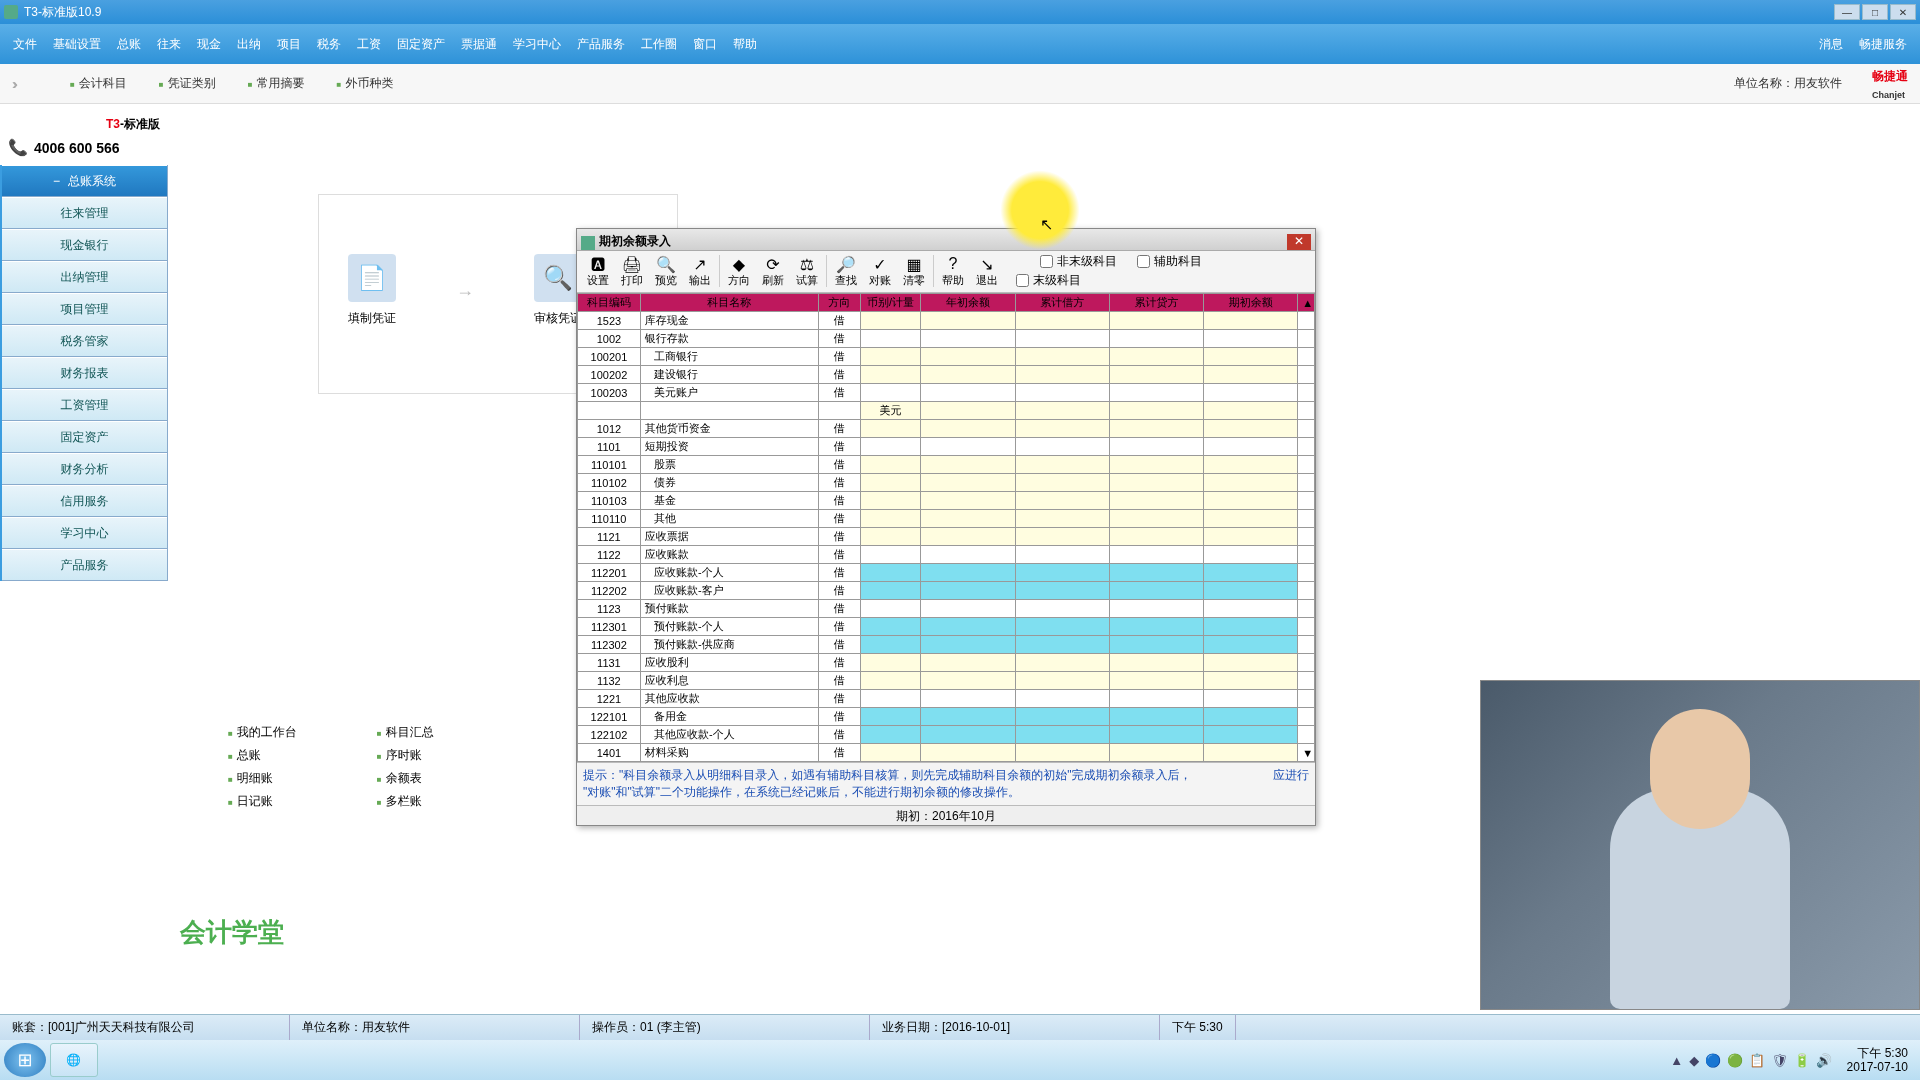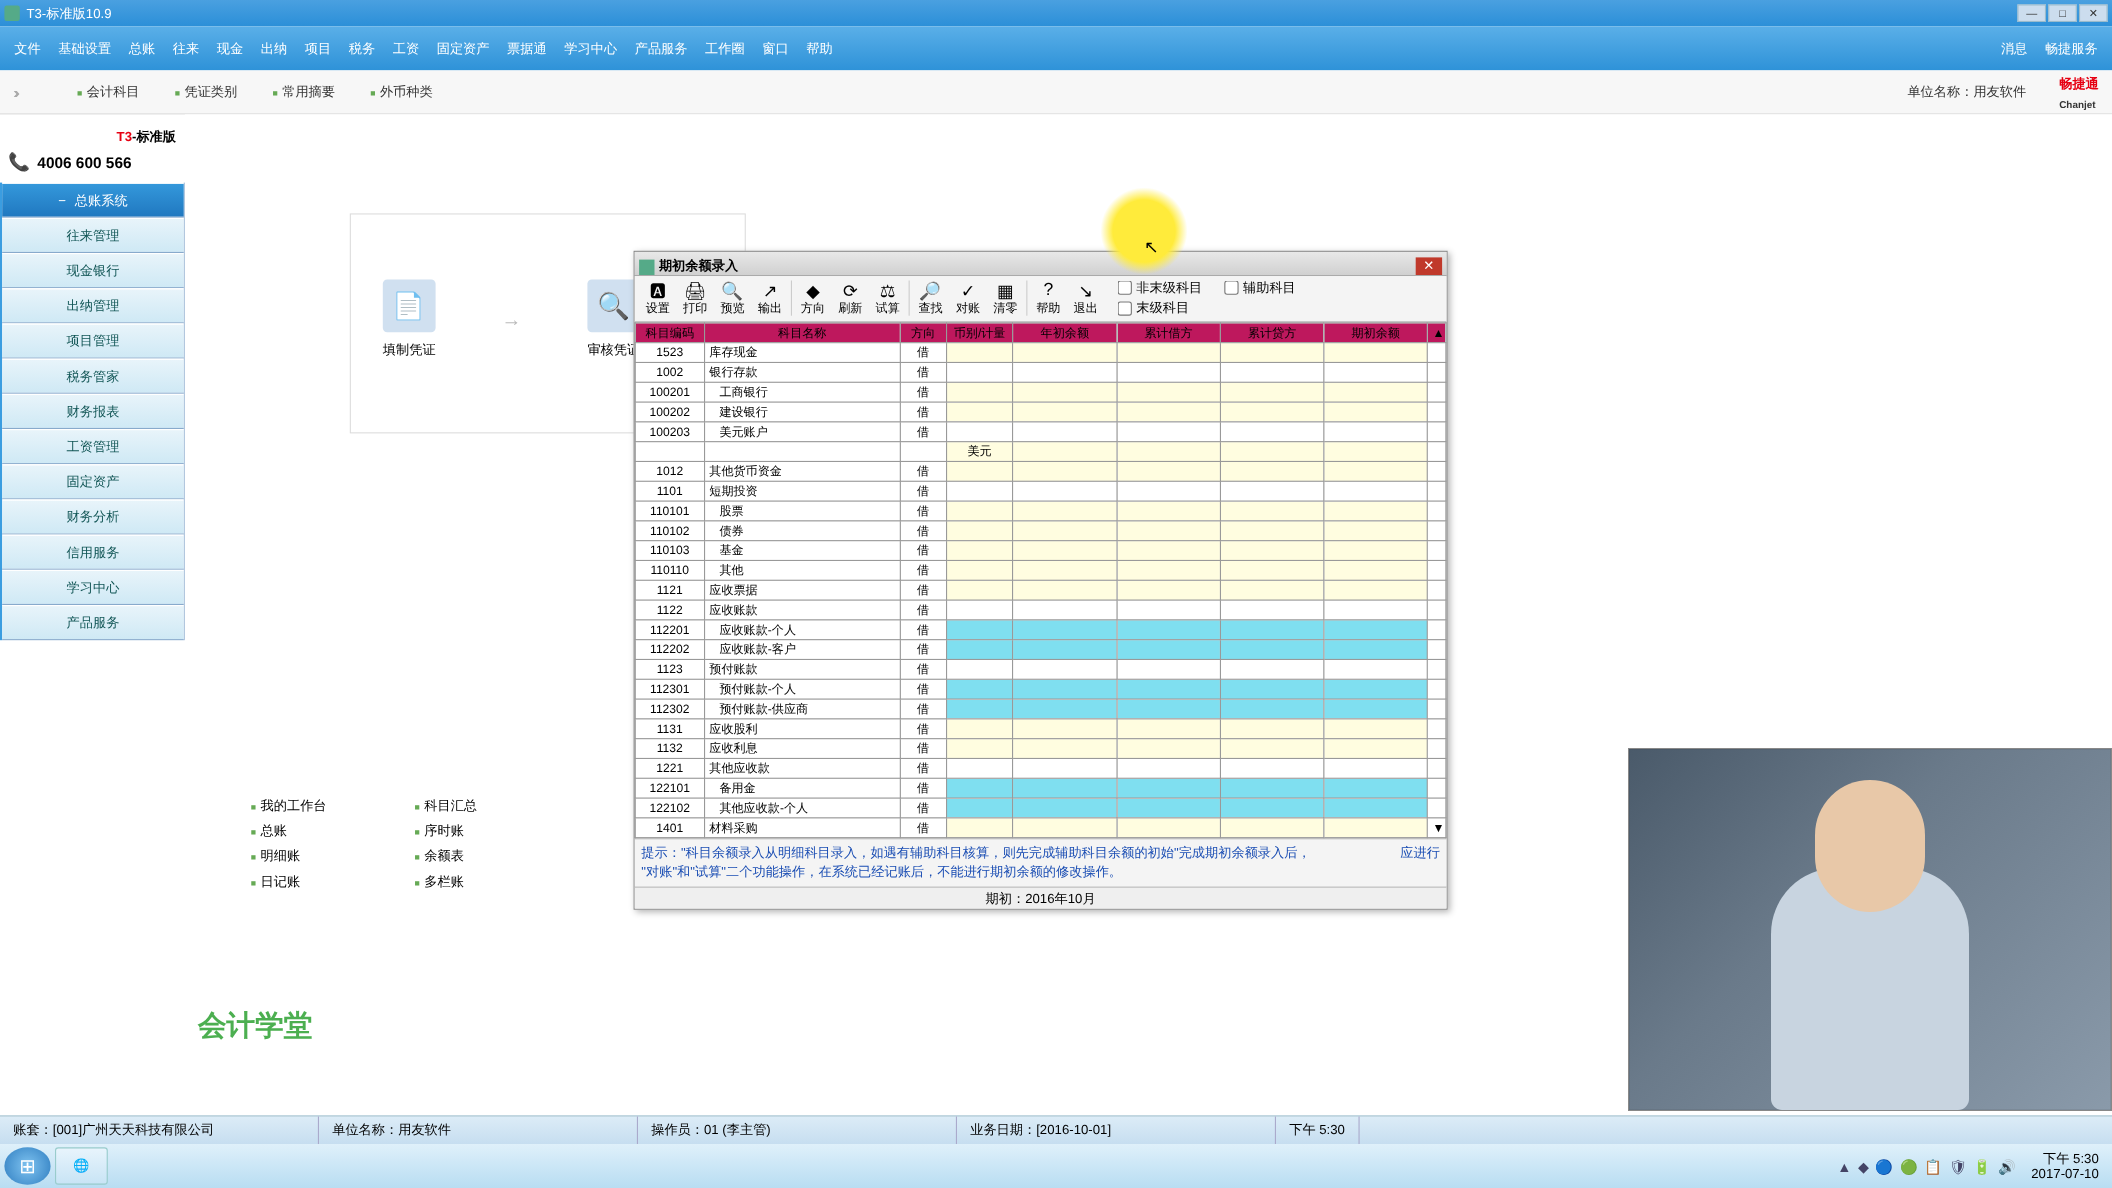--- a/index.html
+++ b/index.html
@@ -61,21 +61,21 @@
 .dialog-title .dt-text { flex: 1; font-weight: bold; }
 .dialog-title .dt-close { width: 24px; height: 16px; background: #c0392b; color: #fff; text-align: center; line-height: 14px; cursor: pointer; }
 
 .dialog-toolbar { display: flex; align-items: flex-start; padding: 2px 4px; border-bottom: 1px solid #bbb; background: #f4f4f4; }
 .tb-btn { display: flex; flex-direction: column; align-items: center; width: 34px; padding: 2px 0; cursor: pointer; }
 .tb-btn .tb-icon { font-size: 16px; height: 18px; }
 .tb-btn .tb-label { font-size: 11px; }
 .tb-sep { width: 1px; height: 32px; background: #ccc; margin: 2px 2px; }
 .tb-checks { margin-left: 12px; display: flex; flex-direction: column; gap: 2px; }
 .tb-checks label { display: flex; align-items: center; gap: 4px; }
-.tb-checks-row { display: flex; gap: 20px; }
+.tb-checks-row { display: flex; gap: 20px; margin-left: 24px; }
 
 .grid-wrap { position: relative; }
 .grid { width: 100%; border-collapse: collapse; table-layout: fixed; }
 .grid th, .grid td { border: 1px solid #999; height: 18px; padding: 0 4px; font-size: 11px; overflow: hidden; white-space: nowrap; }
 .grid th { background: #be185d; font-weight: normal; text-align: center; }
 .grid td { background: #fff; }
 .grid td.yellow { background: #fffde0; }
 .grid td.cyan { background: #7fdff0; }
 .grid td.code { text-align: center; }
 .grid td.dir { text-align: center; }

